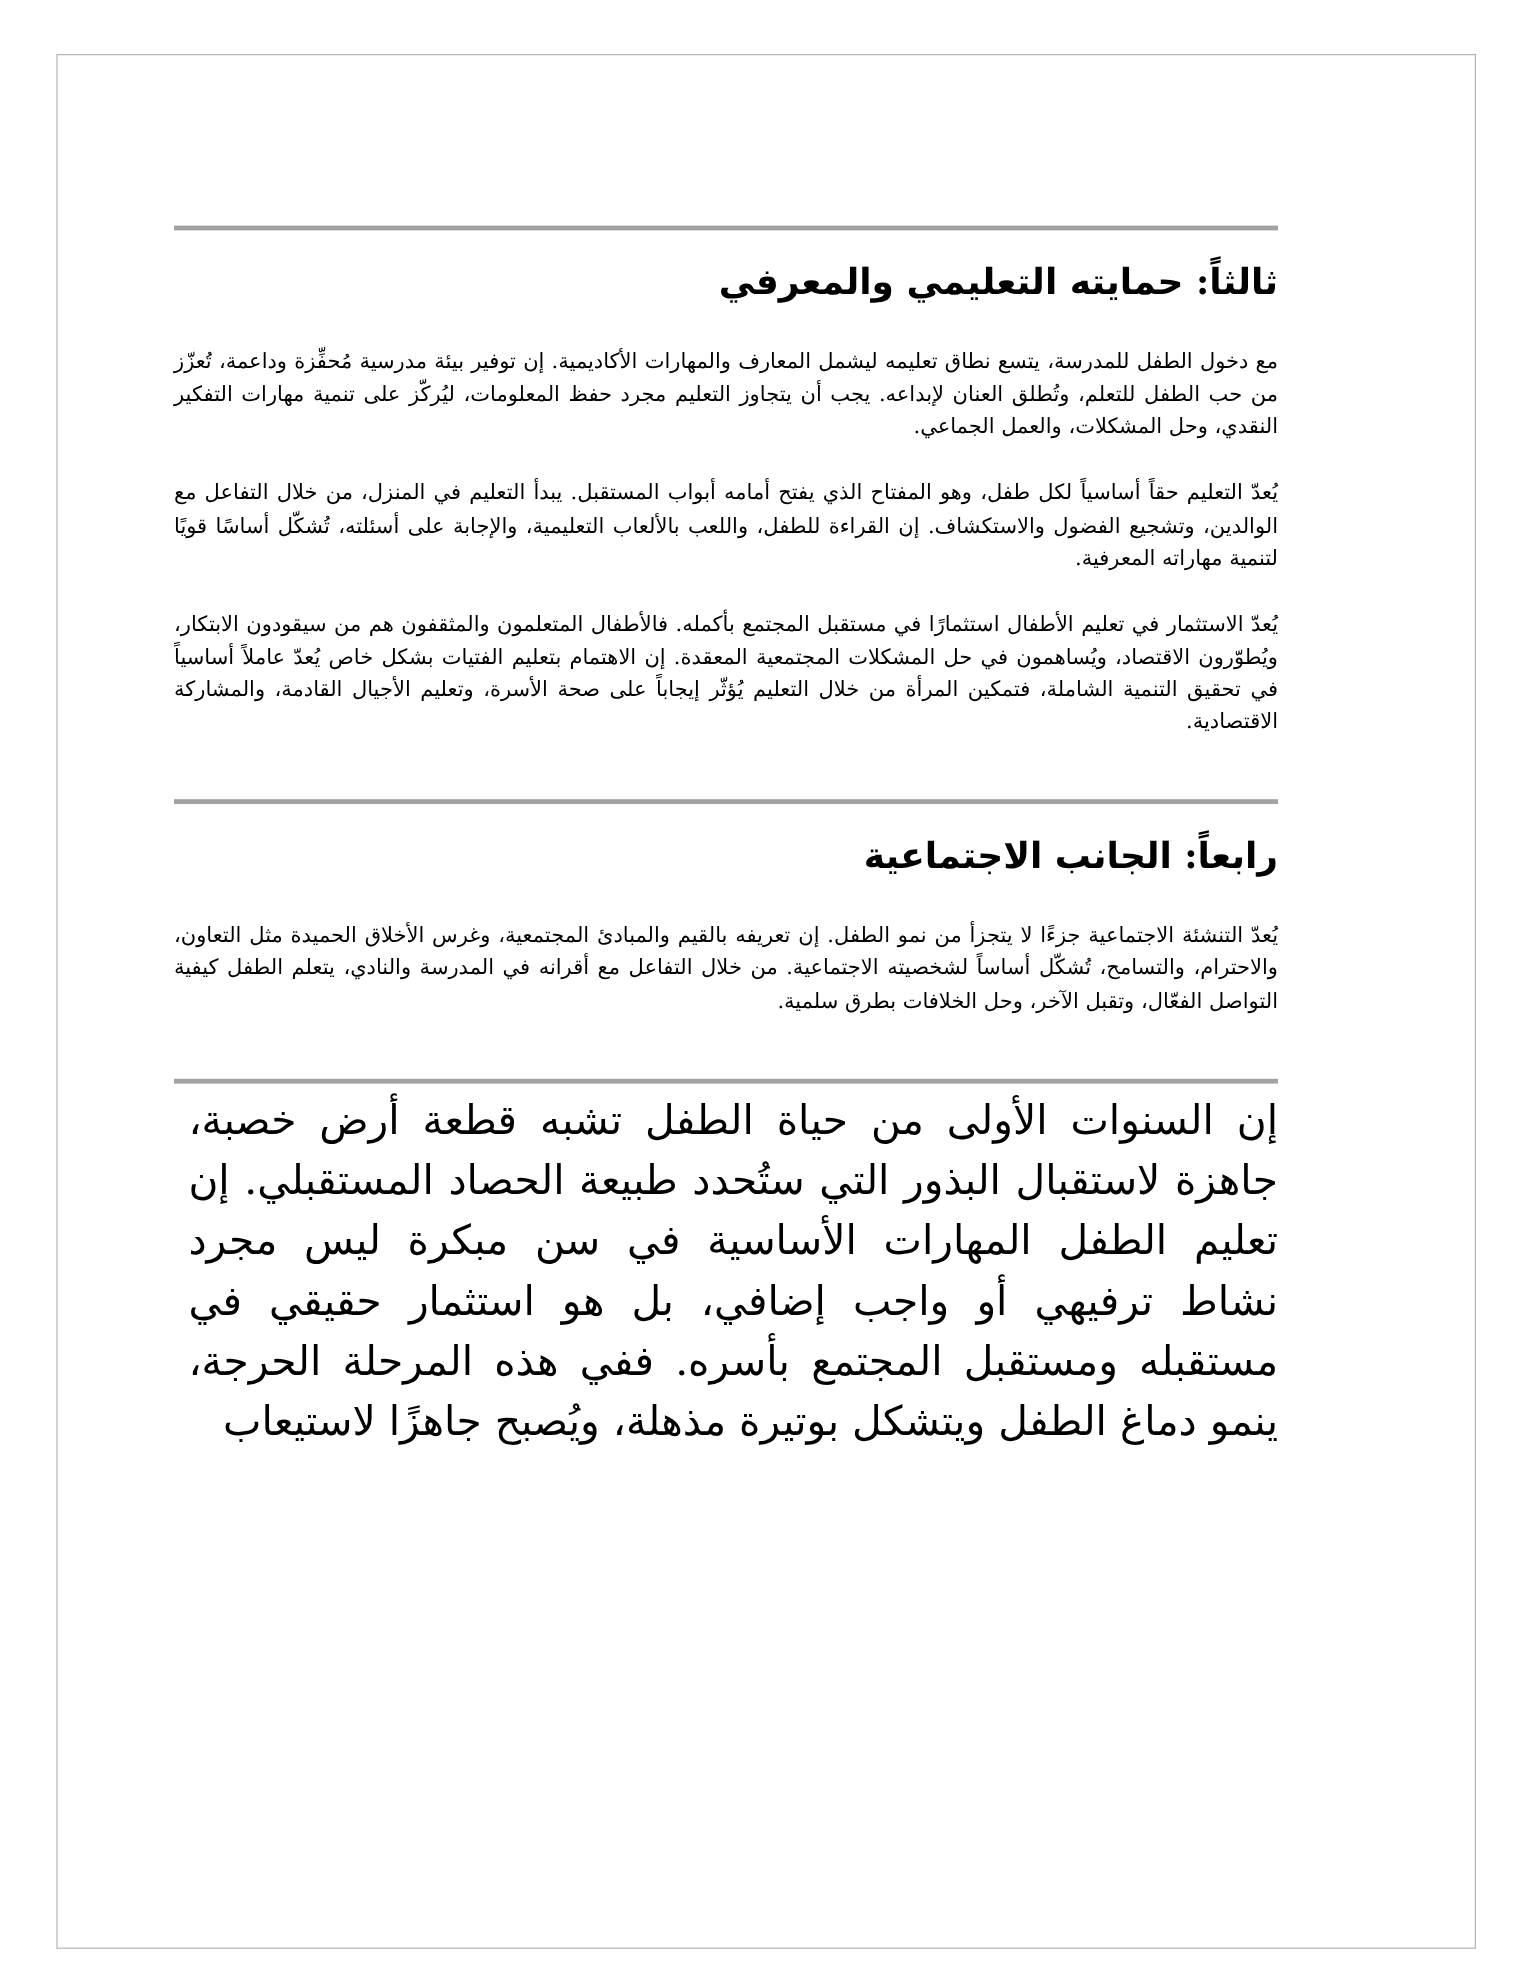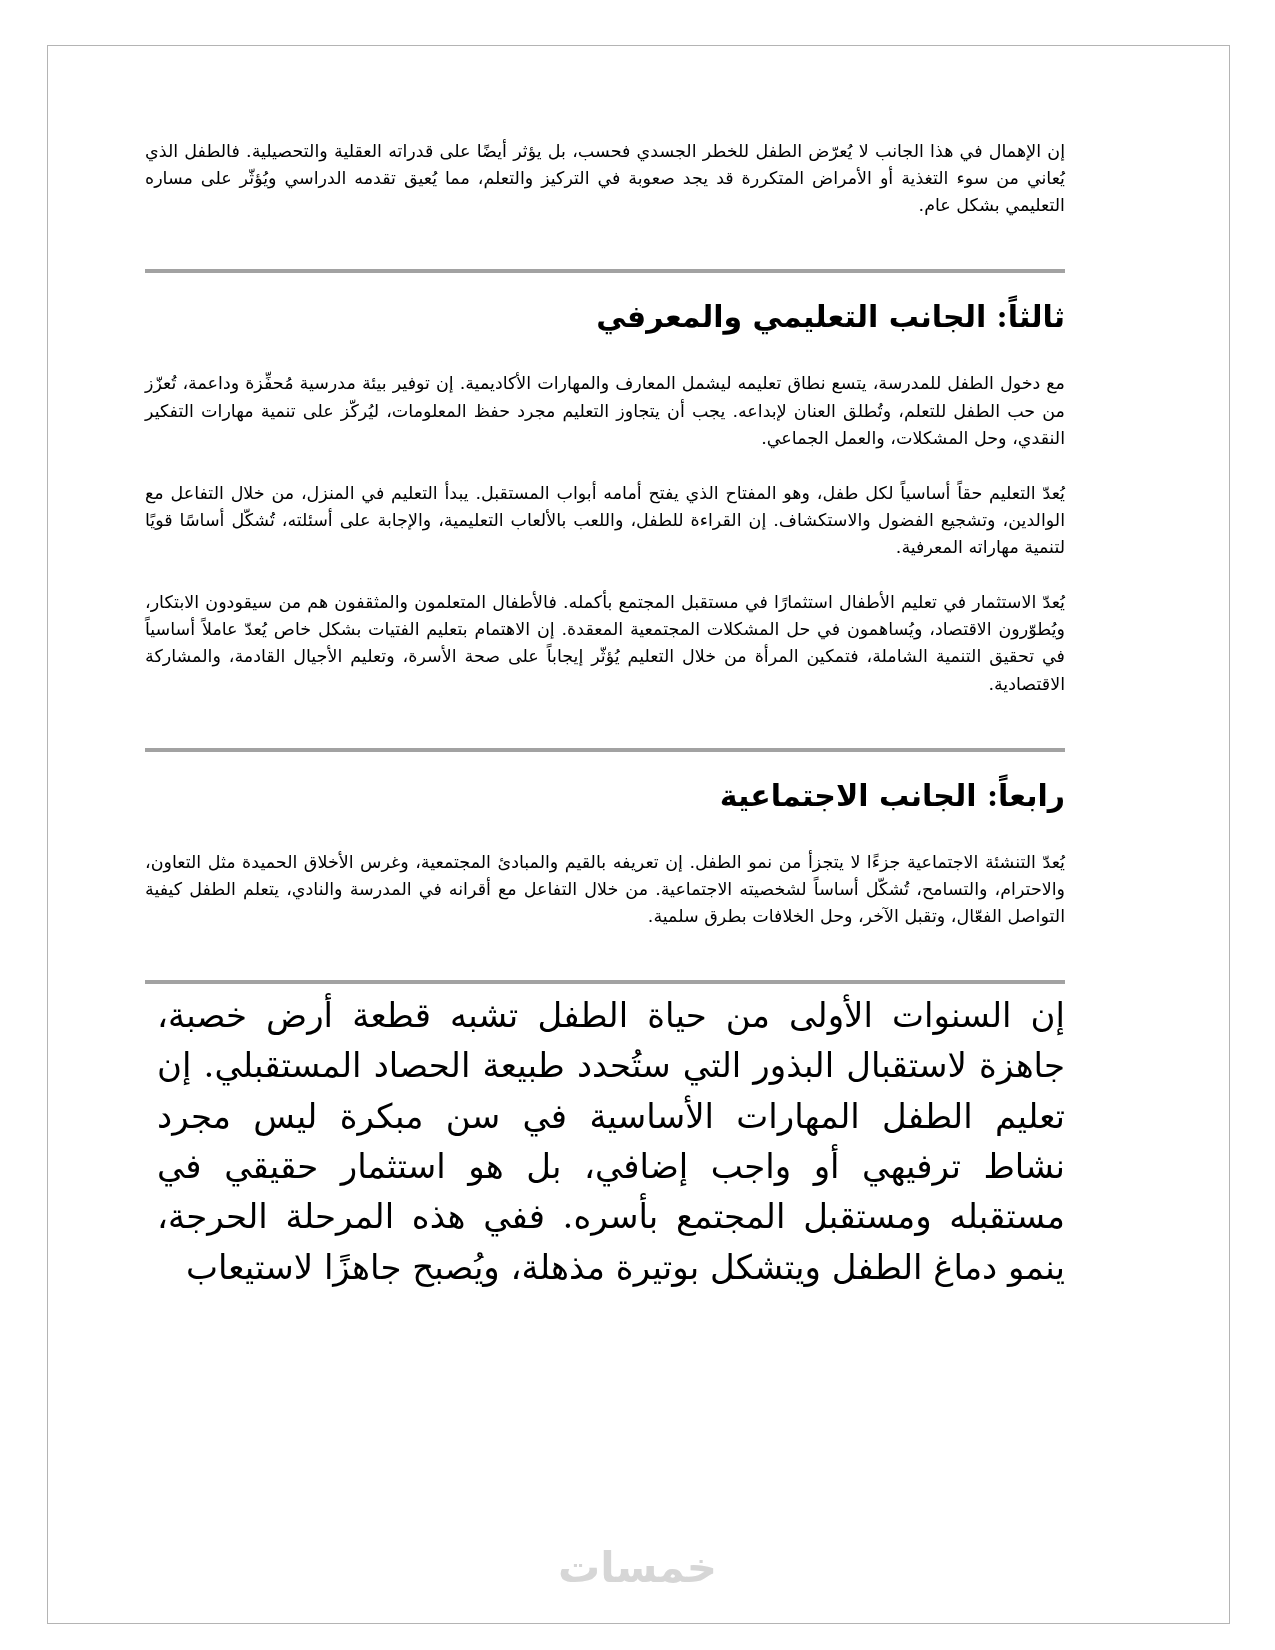--- a/index.html
+++ b/index.html
@@ -74,31 +74,29 @@
   }
 </style>
 </head>
 <body>
 
 <div class="page">
   <div class="page-border"></div>
 
   <div class="content">
 
-    <p class="body-p">إن الإهمال في هذا الجانب لا يُعرّض الطفل للخطر الجسدي فحسب، بل يؤثر أيضًا على قدراته العقلية والتحصيلية. فالطفل الذي يُعاني من سوء التغذية أو الأمراض المتكررة قد يجد صعوبة في التركيز والتعلم، مما يُعيق تقدمه الدراسي ويُؤثّر على مساره التعليمي بشكل عام.</p>
 
     <hr class="divider">
-    <h2 class="section-title">ثالثاً: الجانب التعليمي والمعرفي</h2>
+    <h2 class="section-title">ثالثاً: حمايته التعليمي والمعرفي</h2>
     <p class="body-p">مع دخول الطفل للمدرسة، يتسع نطاق تعليمه ليشمل المعارف والمهارات الأكاديمية. إن توفير بيئة مدرسية مُحفِّزة وداعمة، تُعزّز من حب الطفل للتعلم، وتُطلق العنان لإبداعه. يجب أن يتجاوز التعليم مجرد حفظ المعلومات، ليُركّز على تنمية مهارات التفكير النقدي، وحل المشكلات، والعمل الجماعي.</p>
     <p class="body-p">يُعدّ التعليم حقاً أساسياً لكل طفل، وهو المفتاح الذي يفتح أمامه أبواب المستقبل. يبدأ التعليم في المنزل، من خلال التفاعل مع الوالدين، وتشجيع الفضول والاستكشاف. إن القراءة للطفل، واللعب بالألعاب التعليمية، والإجابة على أسئلته، تُشكّل أساسًا قويًا لتنمية مهاراته المعرفية.</p>
     <p class="body-p">يُعدّ الاستثمار في تعليم الأطفال استثمارًا في مستقبل المجتمع بأكمله. فالأطفال المتعلمون والمثقفون هم من سيقودون الابتكار، ويُطوّرون الاقتصاد، ويُساهمون في حل المشكلات المجتمعية المعقدة. إن الاهتمام بتعليم الفتيات بشكل خاص يُعدّ عاملاً أساسياً في تحقيق التنمية الشاملة، فتمكين المرأة من خلال التعليم يُؤثّر إيجاباً على صحة الأسرة، وتعليم الأجيال القادمة، والمشاركة الاقتصادية.</p>
 
     <hr class="divider">
     <h2 class="section-title">رابعاً: الجانب الاجتماعية</h2>
     <p class="body-p">يُعدّ التنشئة الاجتماعية جزءًا لا يتجزأ من نمو الطفل. إن تعريفه بالقيم والمبادئ المجتمعية، وغرس الأخلاق الحميدة مثل التعاون، والاحترام، والتسامح، تُشكّل أساساً لشخصيته الاجتماعية. من خلال التفاعل مع أقرانه في المدرسة والنادي، يتعلم الطفل كيفية التواصل الفعّال، وتقبل الآخر، وحل الخلافات بطرق سلمية.</p>
 
     <hr class="divider">
     <p class="big-p">إن السنوات الأولى من حياة الطفل تشبه قطعة أرض خصبة، جاهزة لاستقبال البذور التي ستُحدد طبيعة الحصاد المستقبلي. إن تعليم الطفل المهارات الأساسية في سن مبكرة ليس مجرد نشاط ترفيهي أو واجب إضافي، بل هو استثمار حقيقي في مستقبله ومستقبل المجتمع بأسره. ففي هذه المرحلة الحرجة، ينمو دماغ الطفل ويتشكل بوتيرة مذهلة، ويُصبح جاهزًا لاستيعاب</p>
 
   </div>
 
-  <div class="watermark">خمسات</div>
 </div>
 
 </body></html>

